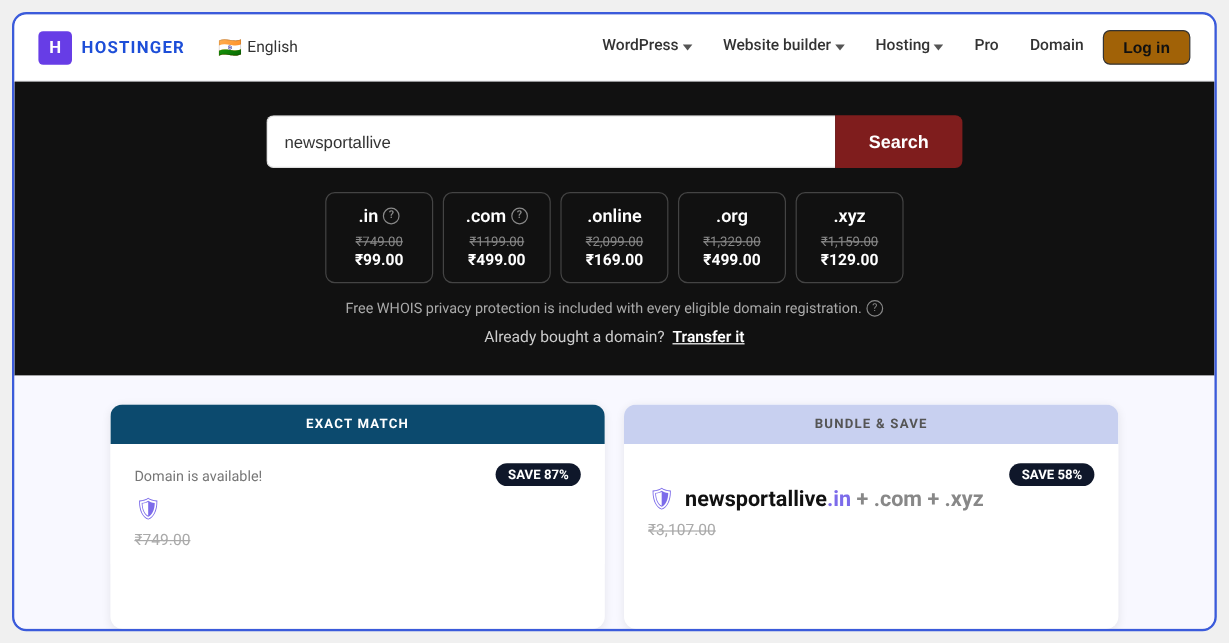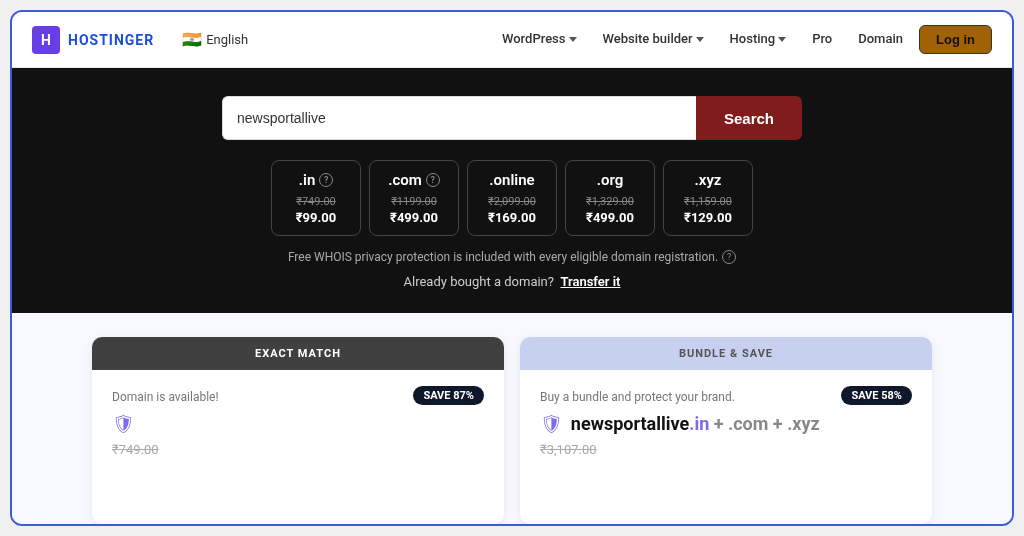--- a/index.html
+++ b/index.html
@@ -226,21 +226,21 @@
       overflow: hidden;
       box-shadow: 0 2px 8px rgba(0,0,0,0.08);
     }
     .card-header {
       padding: 10px 20px;
       font-size: 11px;
       font-weight: 700;
       letter-spacing: 1px;
       text-align: center;
     }
-    .card-header.exact { background: #404040; color: #fff; }
+    .card-header.exact { background: #0c4a6e; color: #fff; }
     .card-header.bundle { background: #c8d0f0; color: #555; }
     .card-body {
       padding: 16px 20px 12px;
       background: #fff;
     }
     .card-subtitle {
       font-size: 12px;
       color: #777;
       margin-bottom: 10px;
     }
@@ -391,21 +391,20 @@
         <div class="domain-name-row">
           <span class="shield-icon">🛡</span>
         </div>
         <div class="price-below">₹749.00</div>
       </div>
     </div>
 
     <div class="card">
       <div class="card-header bundle">BUNDLE &amp; SAVE</div>
       <div class="card-body clearfix">
-        <span class="card-subtitle">Buy a bundle and protect your brand.</span>
         <span class="save-badge">SAVE 58%</span>
         <div class="domain-name-row">
           <span class="shield-icon">🛡</span>
           <span class="domain-display">
             <span>newsportallive</span><span class="tld">.in</span><span class="extra"> + .com + .xyz</span>
           </span>
         </div>
         <div class="price-below">₹3,107.00</div>
       </div>
     </div>

